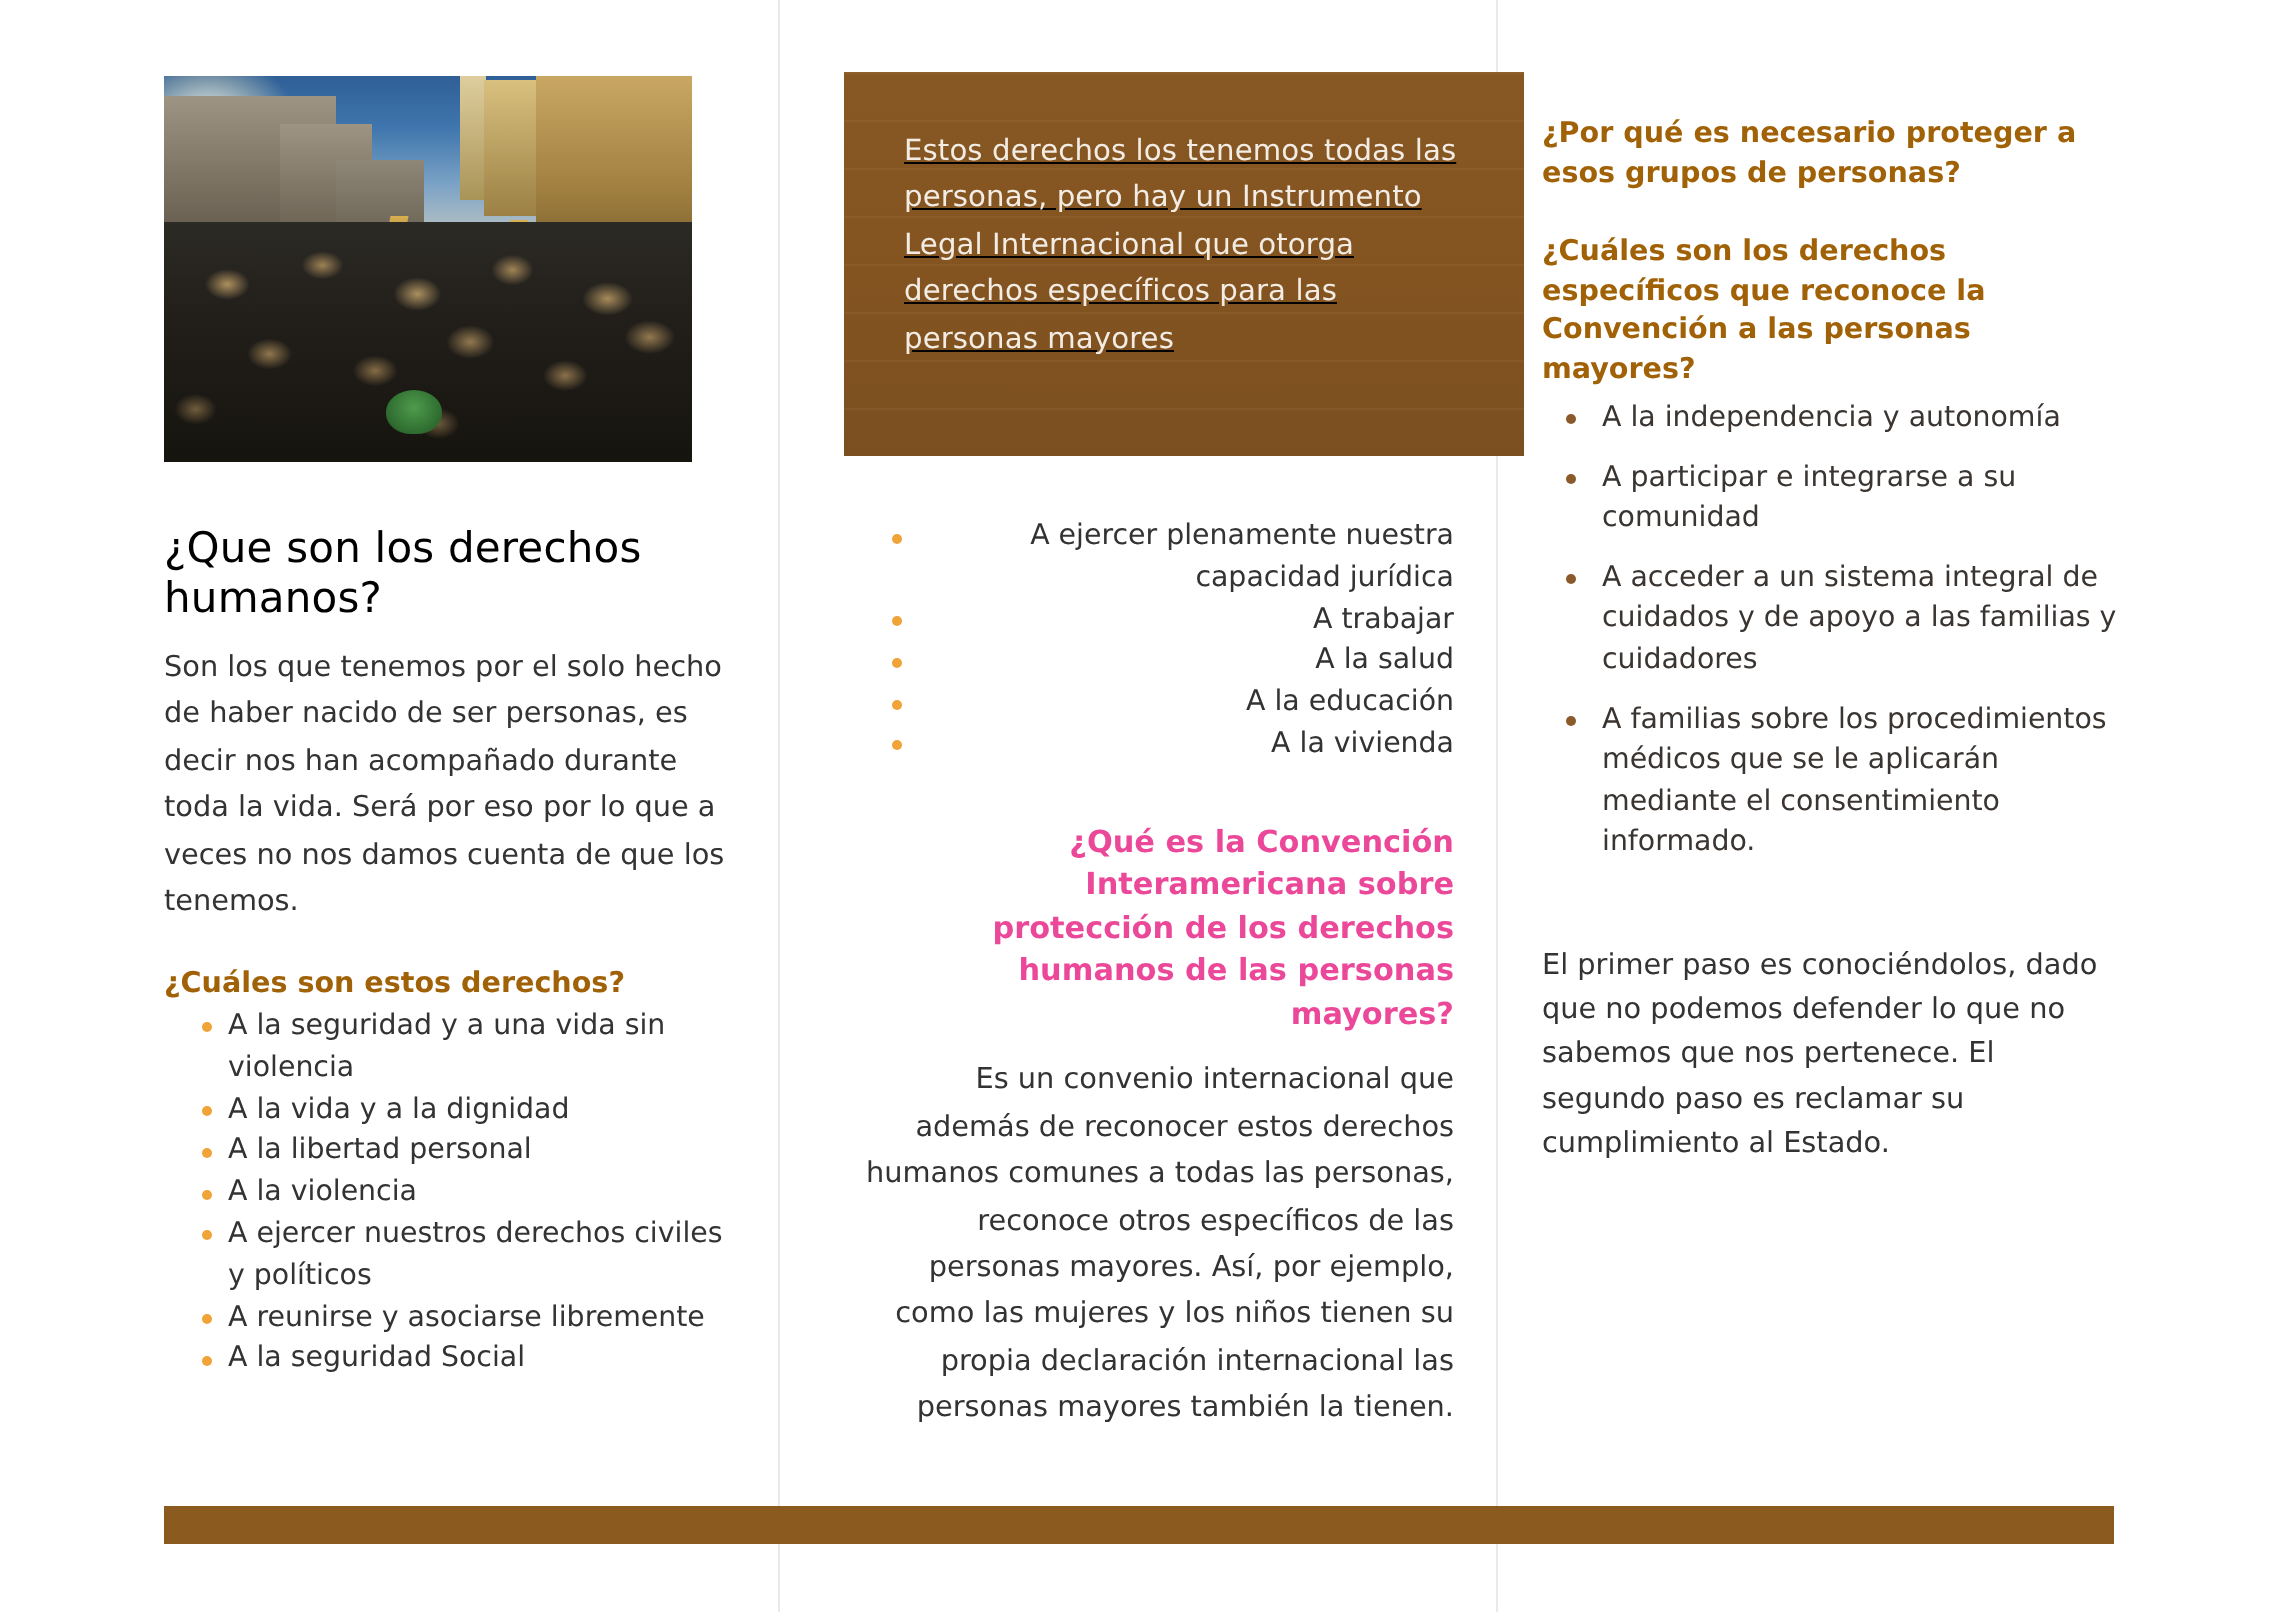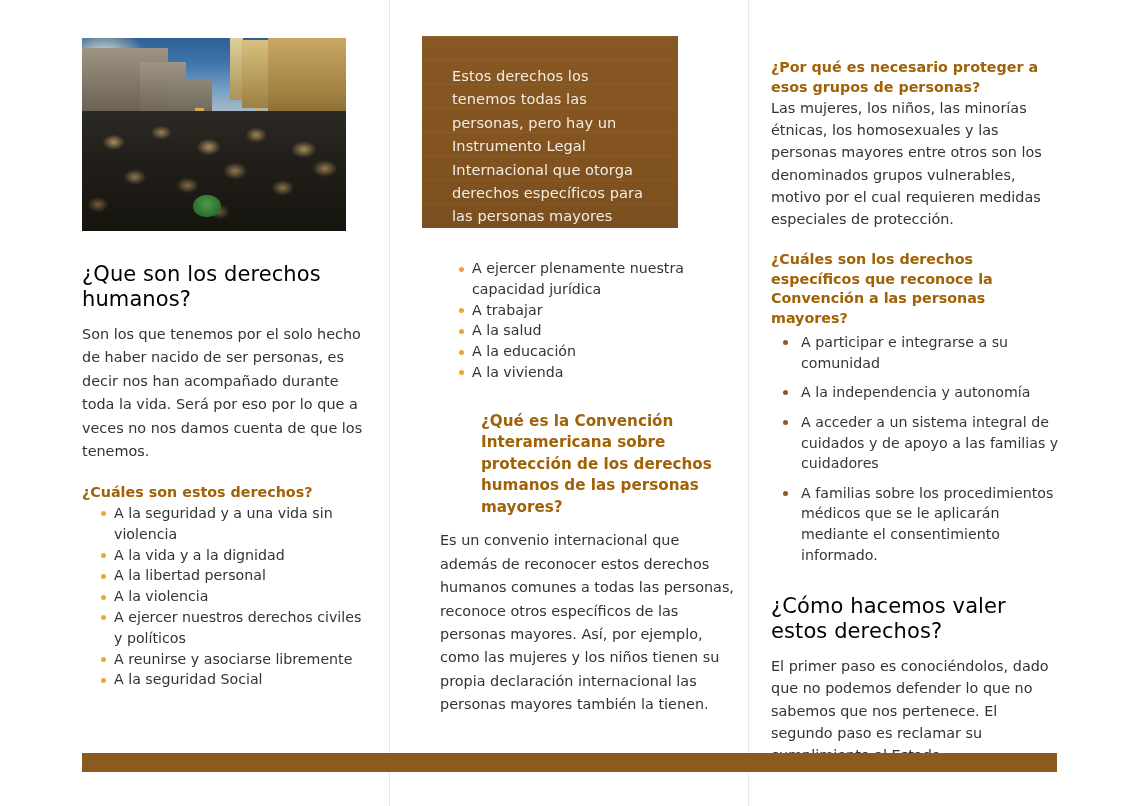--- a/index.html
+++ b/index.html
@@ -41,21 +41,21 @@
     background: #8b5a1f;
   }
 
   
   .col {
     position: absolute;
     top: 0;
     box-sizing: border-box;
   }
   .col1 { left: 82px;  width: 285px; }
-  .col2 { left: 440px; width: 300px; }
+  .col2 { left: 427px; width: 300px; text-align: right; }
   .col3 { left: 771px; width: 290px; }
 
   
   .photo {
     position: absolute;
     left: 82px;
     top: 38px;
     width: 264px;
     height: 193px;
     overflow: hidden;
@@ -129,27 +129,28 @@
     width: 9px; height: 14px;
     background: linear-gradient(180deg,#d8b052 0%, #a97f2e 100%);
     transform: skewX(-10deg);
   }
 
   
   .brown-box {
     position: absolute;
     left: 422px;
     top: 36px;
-    width: 256px;
+    width: 340px;
     height: 192px;
     background:
       repeating-linear-gradient(180deg, rgba(255,255,255,0.030) 0px, rgba(255,255,255,0.030) 1px, rgba(0,0,0,0.022) 1px, rgba(0,0,0,0.022) 24px),
       linear-gradient(180deg, #8a5a24 0%, #865621 55%, #7e5120 100%);
     box-sizing: border-box;
     padding: 28px 30px 0 30px;
+    text-decoration: underline;
   }
   .brown-box p {
     margin: 0;
     color: #f2ece4;
     font-size: 14.6px;
     line-height: 23.4px;
     letter-spacing: 0.05px;
   }
 
   
@@ -162,21 +163,21 @@
     letter-spacing: 0.1px;
   }
   h2.bold-head {
     margin: 0;
     font-weight: bold;
     font-size: 14.3px;
     line-height: 19.5px;
     color: #a16207;
   }
   h2.bold-head.brown {
-    color: #a16207;
+    color: #ec4899;
     font-size: 15.2px;
     line-height: 21.5px;
     margin-left: 41px;
   }
   p.body {
     margin: 0;
     font-size: 14.4px;
     line-height: 23.4px;
     color: #333333;
   }
@@ -280,31 +281,29 @@
       <li>A la vivienda</li>
     </ul>
     <div class="gap-lg"></div>
     <h2 class="bold-head brown">¿Qué es la Convención Interamericana sobre protección de los derechos humanos de las personas mayores?</h2>
     <div class="gap-sm"></div>
     <p class="body">Es un convenio internacional que además de reconocer estos derechos humanos comunes a todas las personas, reconoce otros específicos de las personas mayores. Así, por ejemplo, como las mujeres y los niños tienen su propia declaración internacional las personas mayores también la tienen.</p>
   </div>
 
   <div class="col col3" style="top:58px;">
     <h2 class="bold-head">¿Por qué es necesario proteger a esos grupos de personas?</h2>
-    <p class="body dense">Las mujeres, los niños, las minorías étnicas, los homosexuales y las personas mayores entre otros son los denominados grupos vulnerables, motivo por el cual requieren medidas especiales de protección.</p>
     <div class="gap-md"></div>
     <h2 class="bold-head">¿Cuáles son los derechos específicos que reconoce la Convención a las personas mayores?</h2>
     <div style="height:4px;"></div>
     <ul class="bullets brown-dots">
+      <li>A la independencia y autonomía</li>
       <li>A participar e integrarse a su comunidad</li>
-      <li>A la independencia y autonomía</li>
       <li>A acceder a un sistema integral de cuidados y de apoyo a las familias y cuidadores</li>
       <li>A familias sobre los procedimientos médicos que se le aplicarán mediante el consentimiento informado.</li>
     </ul>
     <div class="gap-md"></div>
-    <h1 class="big-head">¿Cómo hacemos valer estos derechos?</h1>
     <div class="gap-sm"></div>
     <p class="body dense">El primer paso es conociéndolos, dado que no podemos defender lo que no sabemos que nos pertenece. El segundo paso es reclamar su cumplimiento al Estado.</p>
   </div>
 
   <div class="footer-bar"></div>
 
 </div>
 
 </body></html>

